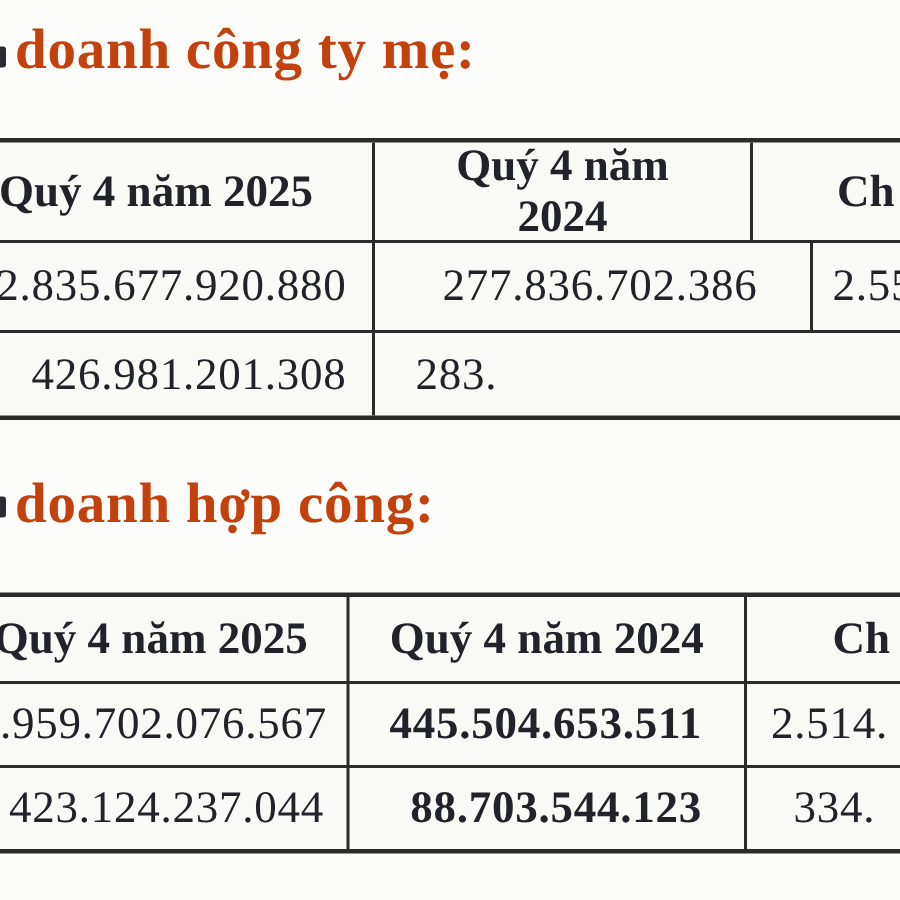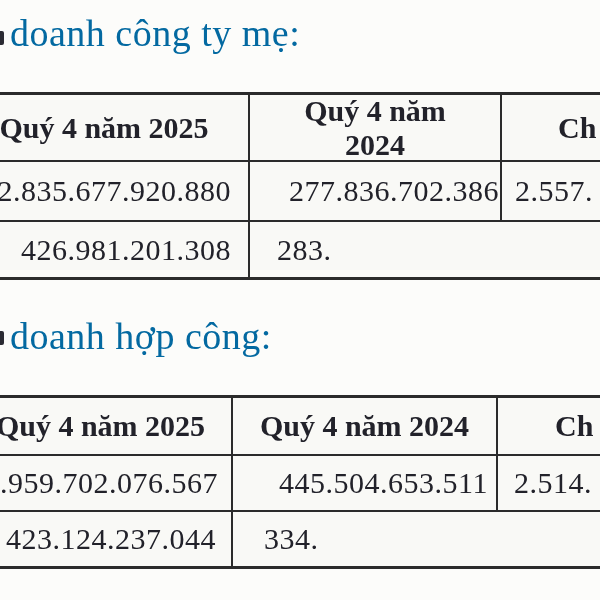--- a/index.html
+++ b/index.html
@@ -17,24 +17,24 @@
     overflow: hidden;
     font-family: "Liberation Serif", "DejaVu Serif", serif;
     color: #22222a;
     background: #fcfcfa;
   }
   
   .heading {
     position: absolute;
     left: 10px;
     font-size: 38px;
-    font-weight: normal;
+    font-weight: bold;
     letter-spacing: 0.5px;
     white-space: nowrap;
-    color: #0369a1;
+    color: #c2410c;
   }
   #heading-1 { top: 11px; }
   #heading-2 { top: 314px; }
   
   .frag {
     position: absolute;
     left: -2px;
     width: 6px;
     height: 14px;
     background: #2b2b33;
@@ -89,22 +89,22 @@
   }
   .hdr .c3 { justify-content: flex-start; }
   #table-1 .hdr .c3 { padding-left: 56px; }
   #table-2 .hdr .c3 { padding-left: 57px; }
   
   #table-1 .hdr .c2 span { display: inline-block; max-width: 185px; white-space: normal; }
 
   .num { font-size: 30px; letter-spacing: 0.5px; }
 
   #table-1 .num.c1 { justify-content: flex-end; padding-right: 17px; }
-  #table-1 .num.c2 { justify-content: flex-end; padding-right: 1px; }
-  #table-2 .num.c2 { justify-content: flex-end; padding-right: 8px; }
+  #table-1 .num.c2 { justify-content: flex-end; padding-right: 35px; margin-left: 40px; }
+  #table-2 .num.c2 { justify-content: flex-end; padding-right: 28px; font-weight: bold; }
   
   #table-2 .r1 .num.c1 { justify-content: flex-start; padding-left: 30px; }
   #table-2 .r2 .num.c1 { justify-content: flex-start; padding-left: 36px; }
   
   #table-1 .r1 .num.c3 { padding-left: 13px; }
   #table-1 .r2 .num.c3 { padding-left: 27px; }
   #table-2 .r1 .num.c3 { padding-left: 16px; }
   #table-2 .r2 .num.c3 { padding-left: 31px; }
 </style>
 </head>
@@ -153,17 +153,18 @@
         <span>Ch</span>
       </div>
     </div>
     <div class="row r1 sep">
       <div class="cell num c1 vline">.959.702.076.567</div>
       <div class="cell num c2 vline">445.504.653.511</div>
       <div class="cell num c3">2.514.</div>
     </div>
     <div class="row r2">
       <div class="cell num c1 vline">423.124.237.044</div>
+      <div class="cell num c2 vline">88.703.544.123</div>
       <div class="cell num c3">334.</div>
     </div>
   </div>
 
 </div>
 
 </body></html>

